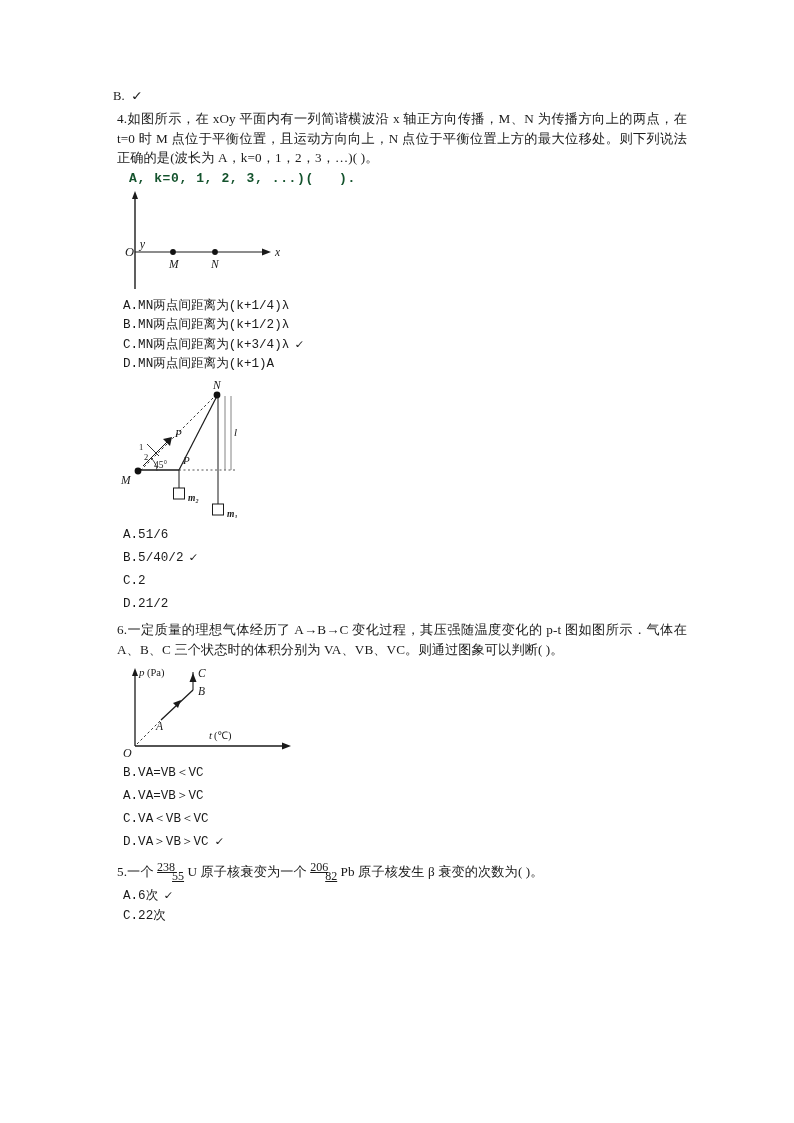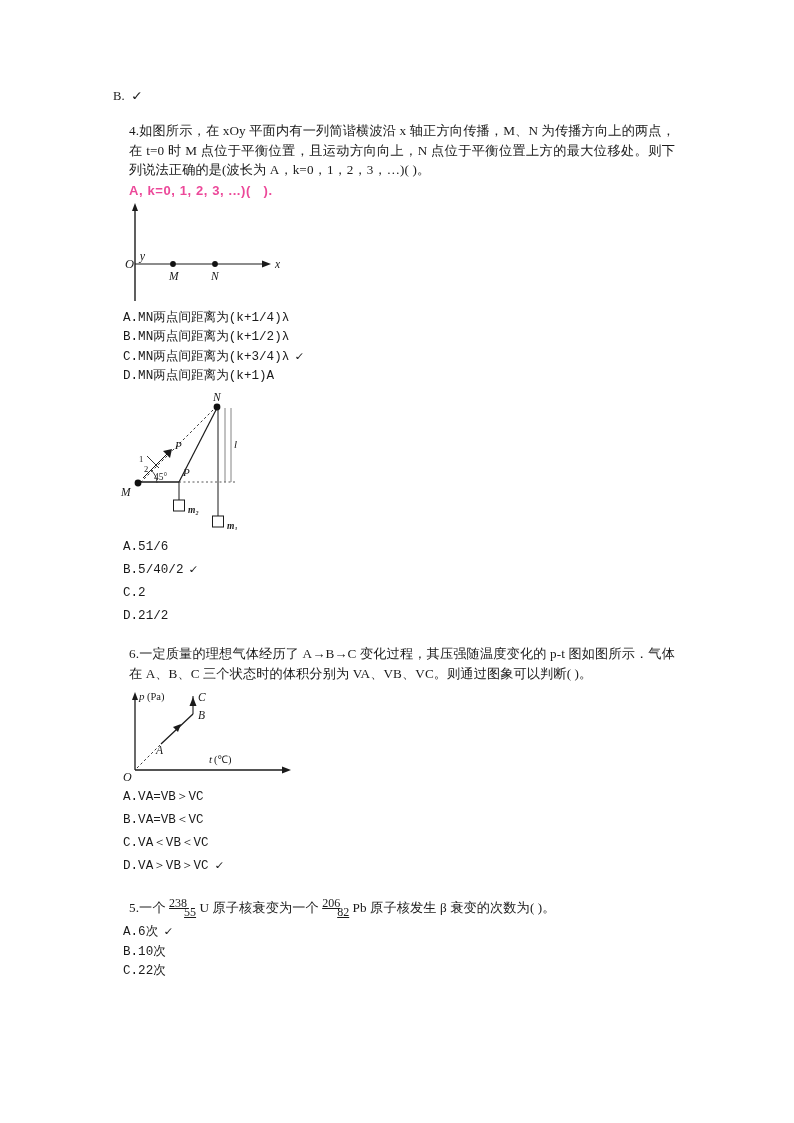--- a/index.html
+++ b/index.html
@@ -28,21 +28,21 @@
     top: 88px;
     width: 578px;
   }
 
   
   .qline {
     font-size: 13.2px;
     line-height: 19.6px;
     letter-spacing: 0.1px;
     text-align: justify;
-    margin: 16px;
+    margin: 4px;
     white-space: normal;
   }
   .stem {
     margin-bottom: 1px;
   }
   .opt {
     font-size: 12.6px;
     line-height: 19.4px;
     margin: 0;
     padding-left: 2px;
@@ -62,22 +62,22 @@
   }
   .topmark {
     font-size: 12.6px;
     line-height: 17px;
     margin: 0 0 2px 0;
   }
   .strayline {
     font-size: 13px;
     line-height: 16px;
     margin: 3px 0 0 16px;
-    color: #ec4899;
-    font-family: Liberation Sans, sans-serif;
+    color: #14532d;
+    font-family: Liberation Mono, monospace;
     font-weight: 600;
     letter-spacing: 0.6px;
     white-space: pre;
   }
   sup.iso, sub.iso {
     font-size: 12px;
     letter-spacing: 0;
     text-decoration: underline;
   }
   sub.iso { margin-left: -3px; }
@@ -201,25 +201,24 @@
         <text x="34" y="12" font-family="Liberation Serif, serif" font-size="10.5" fill="#1a1a1a">(Pa)</text>
         <text x="96" y="75" font-family="Liberation Serif, serif" font-size="11" font-style="italic" fill="#1a1a1a">t</text>
         <text x="101" y="75" font-family="Liberation Serif, serif" font-size="10.5" fill="#1a1a1a">(℃)</text>
         <text x="10" y="93" font-family="Liberation Serif, serif" font-size="12" font-style="italic" fill="#1a1a1a">O</text>
         <text x="43" y="66" font-family="Liberation Serif, serif" font-size="11.5" font-style="italic" fill="#1a1a1a">A</text>
         <text x="85" y="31" font-family="Liberation Serif, serif" font-size="11.5" font-style="italic" fill="#1a1a1a">B</text>
         <text x="85" y="13" font-family="Liberation Serif, serif" font-size="11.5" font-style="italic" fill="#1a1a1a">C</text>
       </svg>
     </div>
 
+    <p class="opt indent opt-wide"><span>B.VA=VB＜VC</span></p>
     <p class="opt indent opt-wide"><span>A.VA=VB＞VC</span></p>
-    <p class="opt indent opt-wide"><span>B.VA=VB＜VC</span></p>
     <p class="opt indent opt-wide"><span>C.VA＜VB＜VC</span></p>
     <p class="opt indent opt-wide"><span>D.VA＞VB＞VC</span><span class="tick">✓</span></p>
 
     <p class="qline stem"><span>5.一个 </span><sup class="iso">238</sup><sub class="iso">55</sub><span> U 原子核衰变为一个 </span><sup class="iso">206</sup><sub class="iso">82</sub><span> Pb 原子核发生 β 衰变的次数为( )。</span></p>
 
     <p class="opt indent"><span>A.6次</span><span class="tick">✓</span></p>
-    <p class="opt indent"><span>B.10次</span></p>
     <p class="opt indent"><span>C.22次</span></p>
 
   </div>
 </div>
 
 </body></html>

